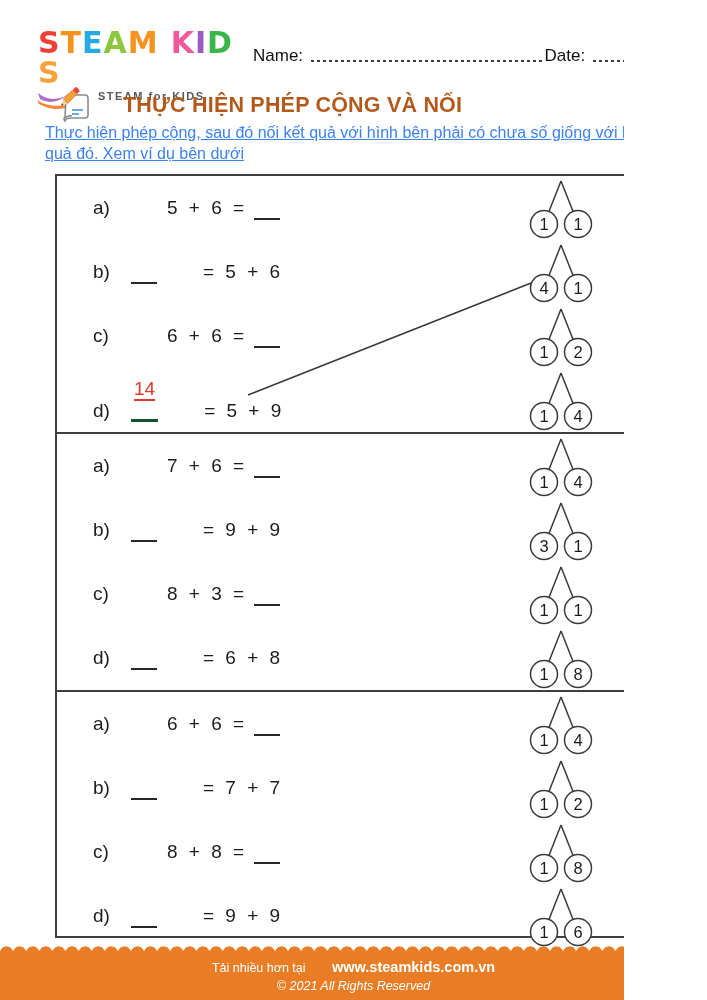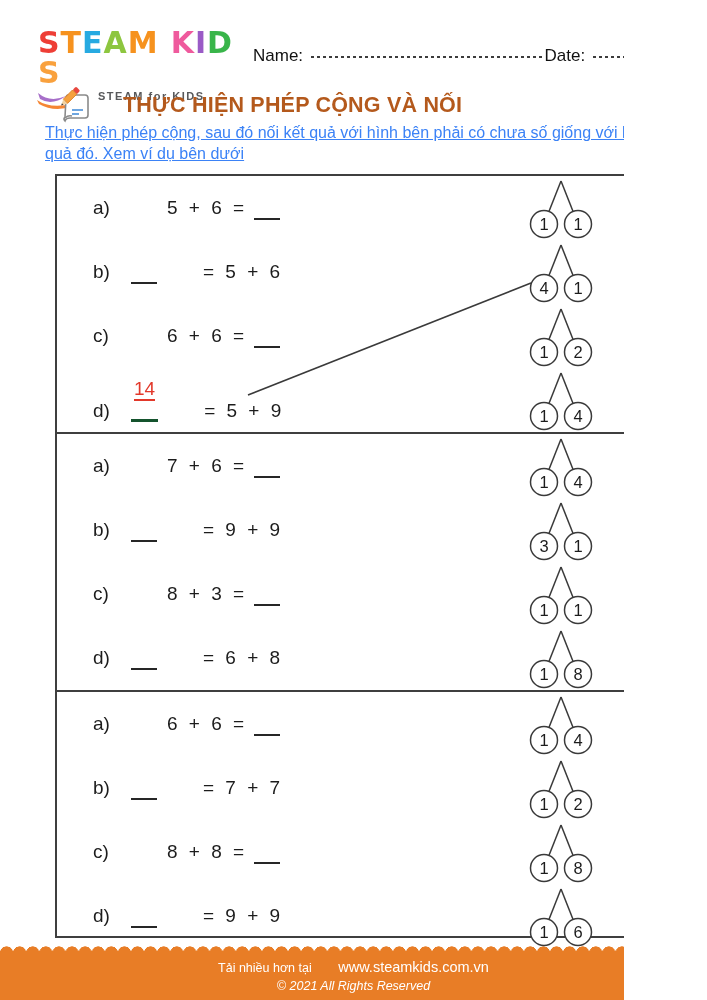--- a/index.html
+++ b/index.html
@@ -9,21 +9,21 @@
   
   .logo-block{position:absolute;left:38px;top:28px;width:200px;}
   .logo-wordmark{font-weight:bold;font-size:30px;letter-spacing:1px;line-height:1;
                  font-family:"DejaVu Sans",sans-serif;}
   .logo-wordmark span{display:inline-block;}
   .logo-wordmark span.wordgap{margin-left:12px;}
   .logo-tagrow{display:flex;align-items:flex-start;margin-top:2px;}
   .logo-swoosh{margin-left:-2px;}
   .logo-tagline{font-size:11px;font-weight:bold;color:#58595b;letter-spacing:1.5px;margin-left:4px;}
 
-  .namedate{position:absolute;left:253px;top:46px;width:420px;display:flex;align-items:flex-start;font-size:17px;color:#111;}
+  .namedate{position:absolute;left:253px;top:46px;width:420px;display:flex;align-items:center;font-size:17px;color:#111;}
   .dotline{height:12px;border-bottom:0;background-image:repeating-linear-gradient(90deg,#3c3c3c 0 3px,transparent 3px 6px);
            background-repeat:repeat-x;background-position:0 bottom;background-size:6px 1.6px;}
   .name-line{width:234px;margin-left:8px;}
   .date-line{width:80px;margin-left:8px;}
   .date-label{}
 
   
   .title-row{position:absolute;left:56px;top:86px;display:flex;align-items:center;gap:25px;}
   .page-title{font-size:21.5px;font-weight:bold;letter-spacing:.2px;margin-left:2px;}
   .instructions{position:absolute;left:45px;top:122px;width:620px;font-size:16px;line-height:1.32;color:#3b82f6;text-decoration:underline;}
@@ -47,21 +47,21 @@
 
   
   .overlay-line{position:absolute;left:0;top:0;width:707px;height:1000px;z-index:1;pointer-events:none;}
 
   
   .footer{position:absolute;left:0;bottom:0;width:707px;height:48px;background:#e87d26;color:#ffffff;text-align:center;}
   .scallops{position:absolute;left:0;top:-9px;width:707px;height:10px;
             background-image:radial-gradient(circle 6.6px at 50% 10px,#e87d26 6.4px,rgba(0,0,0,0) 6.8px);
             background-size:13.1px 10px;background-repeat:repeat-x;}
   .footer-line1{margin-top:7px;font-size:12.5px;}
-  .footer-line1 .footer-url{font-weight:normal;font-size:14.5px;margin-left:23px;}
+  .footer-line1 .footer-url{font-weight:bold;font-size:14.5px;margin-left:23px;}
   .footer-line2{font-size:12.5px;font-style:italic;margin-top:4px;}
 </style>
 </head>
 <body>
 
 <div class="page">
 
   <div class="logo-block">
     <div class="logo-wordmark"><span style="color: rgb(238, 62, 54);">S</span><span style="color: rgb(246, 146, 30);">T</span><span style="color: rgb(39, 170, 225);">E</span><span style="color: rgb(141, 198, 63);">A</span><span style="color: rgb(246, 146, 30);">M</span><span class="wordgap" style="color: rgb(239, 90, 157);">K</span><span style="color: rgb(154, 91, 198);">I</span><span style="color: rgb(57, 181, 74);">D</span><span style="color: rgb(249, 161, 61);">S</span></div>
     <div class="logo-tagrow">

